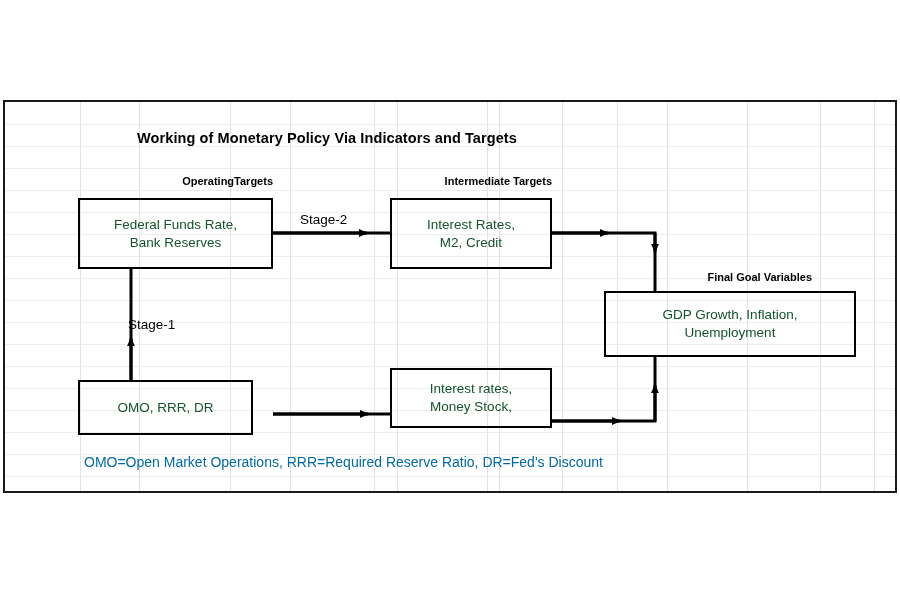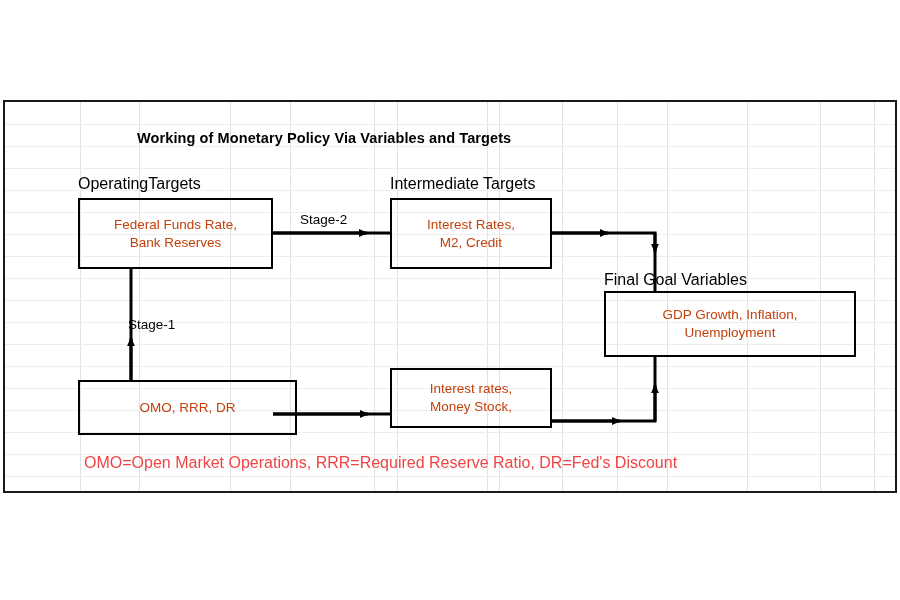--- a/index.html
+++ b/index.html
@@ -63,57 +63,57 @@
     position: absolute;
     font-size: 14.5px;
     font-weight: bold;
     color: #000000;
     letter-spacing: 0.1px;
     white-space: nowrap;
   }
 
   .box-caption {
     position: absolute;
-    font-size: 16px;
-    font-weight: normal;
+    font-size: 11px;
+    font-weight: bold;
     color: #000000;
     white-space: nowrap;
-    text-align: left;
+    text-align: right;
   }
 
   .node-box {
     position: absolute;
     border: 2.5px solid #000000;
     background: transparent;
     box-sizing: border-box;
     display: flex;
     align-items: center;
     justify-content: center;
     text-align: center;
   }
 
   .node-text {
     font-size: 13.5px;
     line-height: 1.32;
-    color: #c2410c;
+    color: #14532d;
     white-space: pre-line;
   }
 
   .edge-label {
     position: absolute;
     font-size: 13.5px;
     color: #000000;
     white-space: nowrap;
     text-align: right;
   }
 
   .footnote {
     position: absolute;
-    font-size: 16px;
-    color: #ef4444;
+    font-size: 14px;
+    color: #0369a1;
     white-space: nowrap;
   }
 </style>
 </head>
 <body>
 
 <div id="canvas">
 
   <div id="sheet-frame">
     <div id="grid-layer">
@@ -185,21 +185,21 @@
       <path d="M273,414 L368,414" stroke="#000000" stroke-width="3" fill="none" marker-end="url(#ah-right)"></path>
     </g>
 
     <g>
       <path d="M551,421 L655,421 L655,357" stroke="#000000" stroke-width="3" fill="none"></path>
       <path d="M551,421 L620,421" stroke="#000000" stroke-width="3" fill="none" marker-end="url(#ah-right)"></path>
       <path d="M655,421 L655,385" stroke="#000000" stroke-width="3" fill="none" marker-end="url(#ah-up)"></path>
     </g>
   </svg>
 
-  <div class="title" style="left:137px; top:130px;">Working of Monetary Policy Via Variables and Targets</div>
+  <div class="title" style="left:137px; top:130px;">Working of Monetary Policy Via Indicators and Targets</div>
 
   <div class="box-caption" style="left:78px; top:175px; width:195px;">OperatingTargets</div>
 
   <div class="box-caption" style="left:604px; top:271px; width:208px;">Final Goal Variables</div>
 
   <div class="box-caption" style="left:390px; top:175px; width:162px;">Intermediate Targets</div>
 
   <div class="node-box" style="left:78px; top:198px; width:195px; height:71px;">
     <span class="node-text">Federal Funds Rate,
 Bank Reserves</span>
@@ -208,21 +208,21 @@
   <div class="node-box" style="left:390px; top:198px; width:162px; height:71px;">
     <span class="node-text">Interest Rates,
 M2, Credit</span>
   </div>
 
   <div class="node-box" style="left:604px; top:291px; width:252px; height:66px;">
     <span class="node-text">GDP Growth, Inflation,
 Unemployment</span>
   </div>
 
-  <div class="node-box" style="left:78px; top:380px; width:219px; height:55px;">
+  <div class="node-box" style="left:78px; top:380px; width:175px; height:55px;">
     <span class="node-text">OMO, RRR, DR</span>
   </div>
 
   <div class="node-box" style="left:390px; top:368px; width:162px; height:60px;">
     <span class="node-text">Interest rates,
 Money Stock,</span>
   </div>
 
   <div class="edge-label" style="left:128px; top:293px;margin-top:24px;">Stage-1</div>
 

